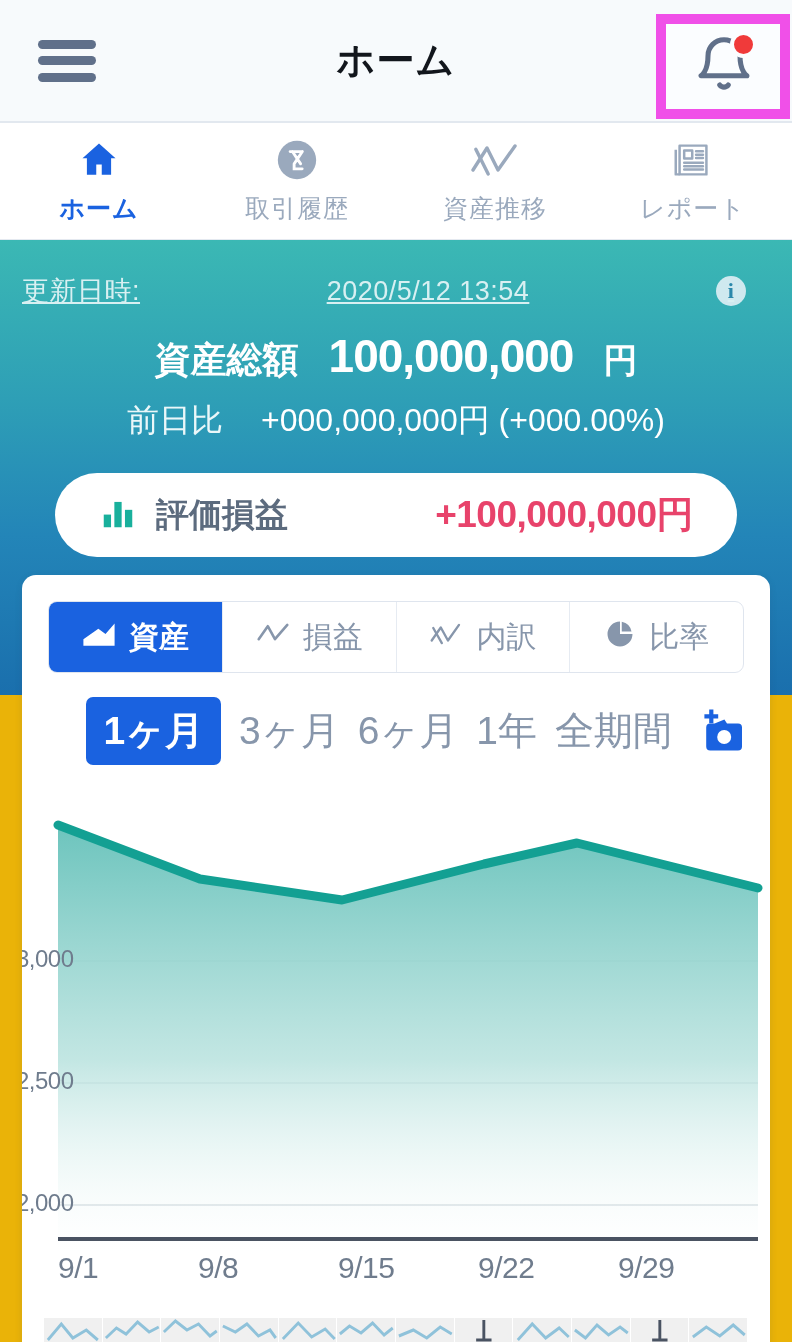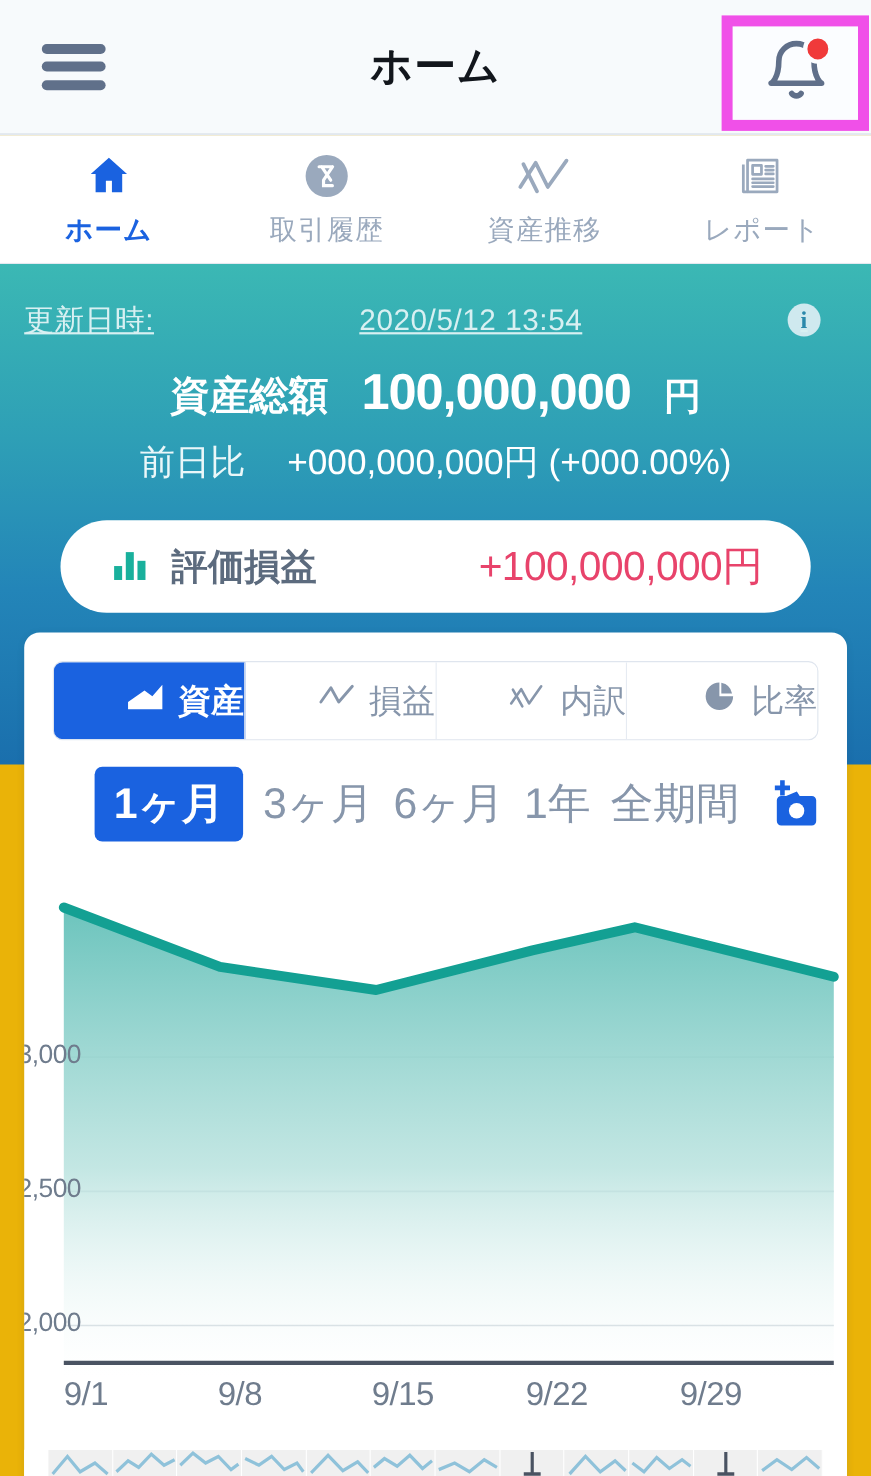--- a/index.html
+++ b/index.html
@@ -70,34 +70,34 @@
   .hero-diff { display:flex; align-items:baseline; justify-content:center; gap:38px; margin-top:14px; }
   .hero-diff .lbl { font-size:32px; color:#eaf7f9; }
   .hero-diff .val { font-size:32px; color:#ffffff; }
 
   .pnl-pill {
     margin:30px auto 0; width:682px; height:84px; background:#ffffff; border-radius:42px;
     display:flex; align-items:center; padding:0 44px; cursor:pointer;
   }
   .pnl-left { display:flex; align-items:center; gap:19px; }
   .pnl-label { font-size:33px; font-weight:bold; color:#5c6b7e; }
-  .pnl-value { margin-left:auto; font-size:37px; font-weight:normal; color:#e8436b; letter-spacing:-.5px; }
+  .pnl-value { margin-left:auto; font-size:37px; font-weight:bold; color:#e8436b; letter-spacing:-.5px; }
 
   
   .card {
     position:absolute; left:22px; top:575px; width:748px; height:790px;
     background:#ffffff; border-radius:14px; box-shadow:0 2px 7px rgba(40,60,90,.13);
     overflow:hidden;
   }
   .seg {
     margin:26px 26px 0; height:72px; display:flex;
     border:1px solid #dfe5ee; border-radius:9px; overflow:hidden; background:#fff;
   }
   .seg-item {
-    flex:1; display:flex; align-items:center; justify-content:flex-end; gap:13px;
+    flex:1; display:flex; align-items:center; justify-content:center; gap:13px;
     font-size:30px; color:#8796ab; border-right:1px solid #e6ebf2; cursor:pointer;
   }
   .seg-item:last-child { border-right:none; }
   .seg-item.active { background:#1a62e0; color:#ffffff; font-weight:bold; }
 
   .periods {
     display:flex; align-items:center; justify-content:flex-end; gap:18px;
     padding:24px 22px 0 0;
   }
   .period { font-size:39px; color:#8796ab; cursor:pointer; }

